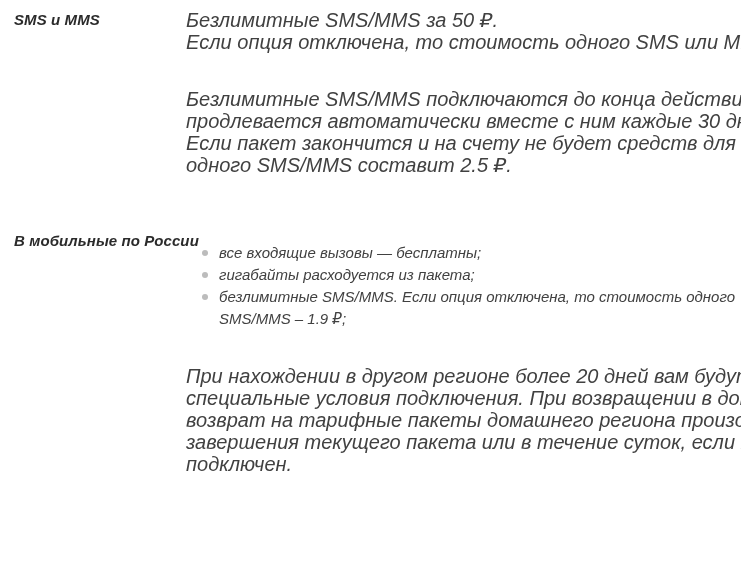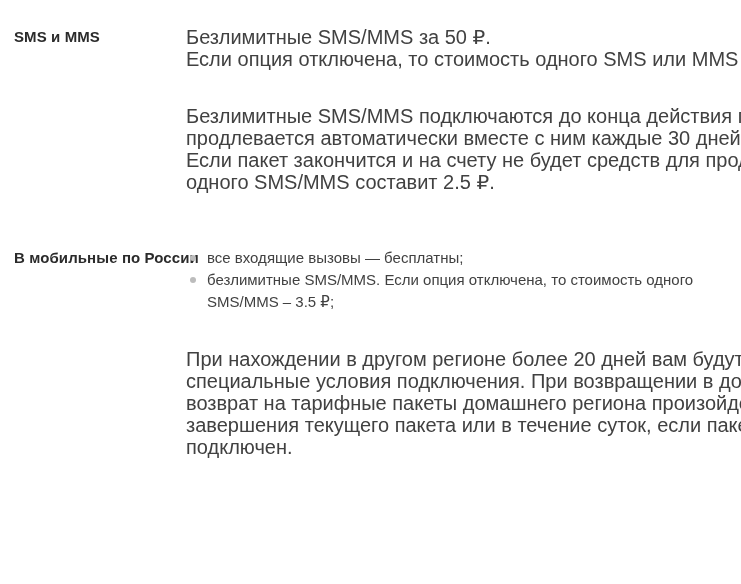--- a/index.html
+++ b/index.html
@@ -10,22 +10,23 @@
   }
   * { margin: 0; padding: 0; box-sizing: border-box; }
   html, body {
     background: var(--bg);
     font-family: "Liberation Sans", "DejaVu Sans", sans-serif;
   }
   .page {
     width: 741px;
     height: 512px;
     background: var(--bg);
-    padding: 26px 0 0 14px;
+    padding: 9px 0 0 14px;
     overflow: hidden;
+    font-style: italic;
   }
   .row {
     display: flex;
     align-items: flex-start;
   }
   .row + .row { margin-top: 54px; }
   .row-label {
     width: 172px;
     flex-shrink: 0;
     font-size: 15px;
@@ -44,21 +45,21 @@
   }
   .para {
     white-space: pre;
     font-size: 20px;
     line-height: 22px;
     color: var(--body-color);
   }
   .para.gap { margin-top: 35px; }
   .bullets {
     list-style: none;
-    margin: 0;
+    margin: 12px;
     padding: 0;
   }
   .bullet-item {
     position: relative;
     padding-left: 21px;
     line-height: 22px;
   }
   .dot {
     position: absolute;
     left: 4px;
@@ -93,22 +94,26 @@
   <section class="row">
     <div class="row-label">В мобильные по России</div>
     <div class="row-body">
       <ul class="bullets">
         <li class="bullet-item">
           <span class="dot"></span>
           <span class="li-text">все входящие вызовы — бесплатны;</span>
         </li>
         <li class="bullet-item">
           <span class="dot"></span>
+          <span class="li-text">гигабайты расходуется из пакета;</span>
+        </li>
+        <li class="bullet-item">
+          <span class="dot"></span>
           <span class="li-text">безлимитные SMS/MMS. Если опция отключена, то стоимость одного
-SMS/MMS – 3.5 ₽;</span>
+SMS/MMS – 1.9 ₽;</span>
         </li>
       </ul>
       <p class="para gap">При нахождении в другом регионе более 20 дней вам будут предложены
 специальные условия подключения. При возвращении в домашний регион,
 возврат на тарифные пакеты домашнего региона произойдет после
 завершения текущего пакета или в течение суток, если пакет не был
 подключен.</p>
     </div>
   </section>
 

